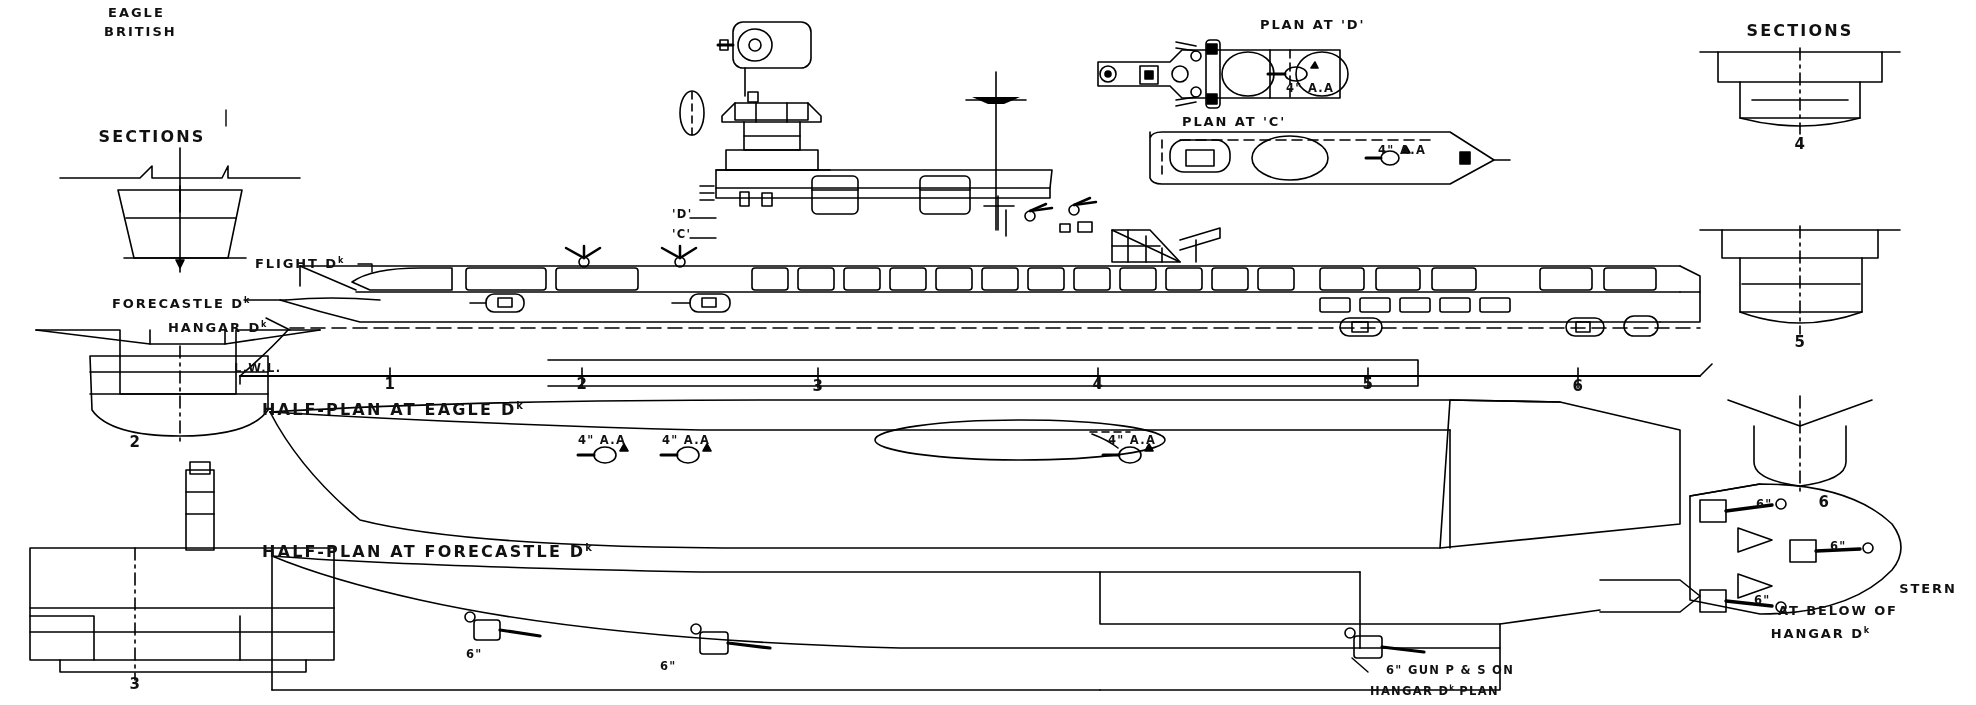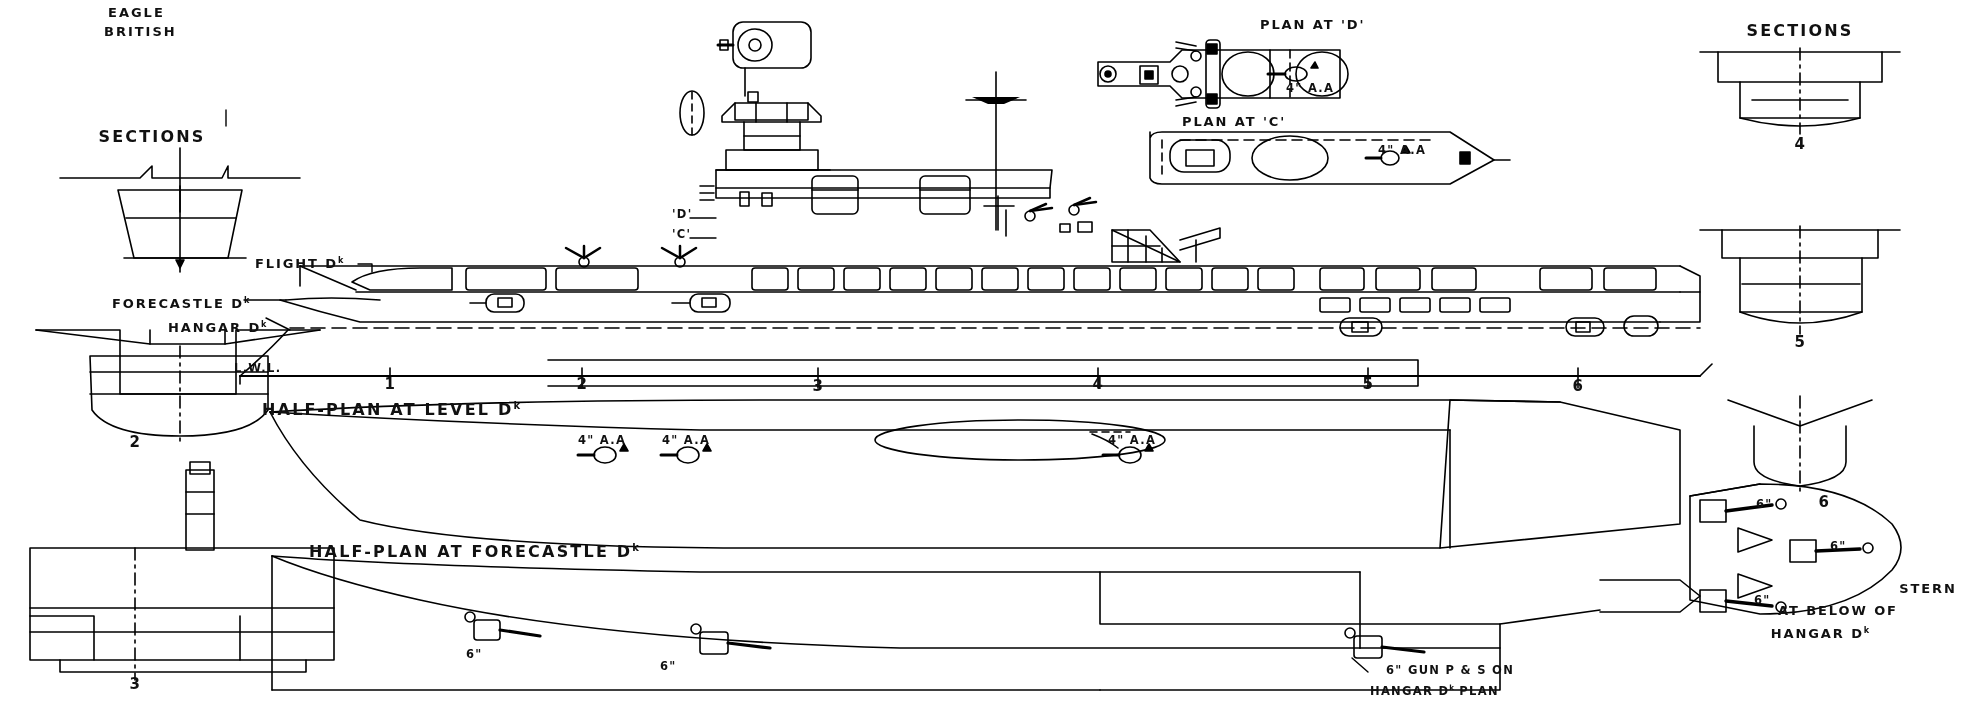--- a/index.html
+++ b/index.html
@@ -400,22 +400,22 @@
 <div class="lbl t-sub" style="left:1182px;top:115px;">PLAN AT 'C'</div>
 
 <div class="lbl t-sub" style="left:255px;top:256px;"><span>FLIGHT D</span><span class="sup">k</span></div>
 <div class="lbl t-sub" style="left:112px;top:296px;"><span>FORECASTLE D</span><span class="sup">k</span></div>
 <div class="lbl t-sub" style="left:168px;top:320px;"><span>HANGAR D</span><span class="sup">k</span></div>
 <div class="lbl t-small" style="left:234px;top:362px;">L.W.L.</div>
 
 <div class="lbl t-small" style="left:672px;top:208px;">'D'</div>
 <div class="lbl t-small" style="left:672px;top:228px;">'C'</div>
 
-<div class="lbl t-head" style="left:262px;top:400px;"><span>HALF-PLAN AT LEVEL D</span><span class="sup">k</span></div>
-<div class="lbl t-head" style="left:262px;top:542px;margin-left:47px;"><span>HALF-PLAN AT FORECASTLE D</span><span class="sup">k</span></div>
+<div class="lbl t-head" style="left:262px;top:400px;"><span>HALF-PLAN AT EAGLE D</span><span class="sup">k</span></div>
+<div class="lbl t-head" style="left:262px;top:542px;"><span>HALF-PLAN AT FORECASTLE D</span><span class="sup">k</span></div>
 
 <div class="lbl t-num ctr" style="left:390px;top:376px;">1</div>
 <div class="lbl t-num ctr" style="left:582px;top:376px;">2</div>
 <div class="lbl t-num ctr" style="left:818px;top:378px;">3</div>
 <div class="lbl t-num ctr" style="left:1098px;top:376px;">4</div>
 <div class="lbl t-num ctr" style="left:1368px;top:376px;">5</div>
 <div class="lbl t-num ctr" style="left:1578px;top:378px;">6</div>
 
 <div class="lbl t-num ctr" style="left:135px;top:434px;">2</div>
 <div class="lbl t-num ctr" style="left:135px;top:676px;">3</div>

